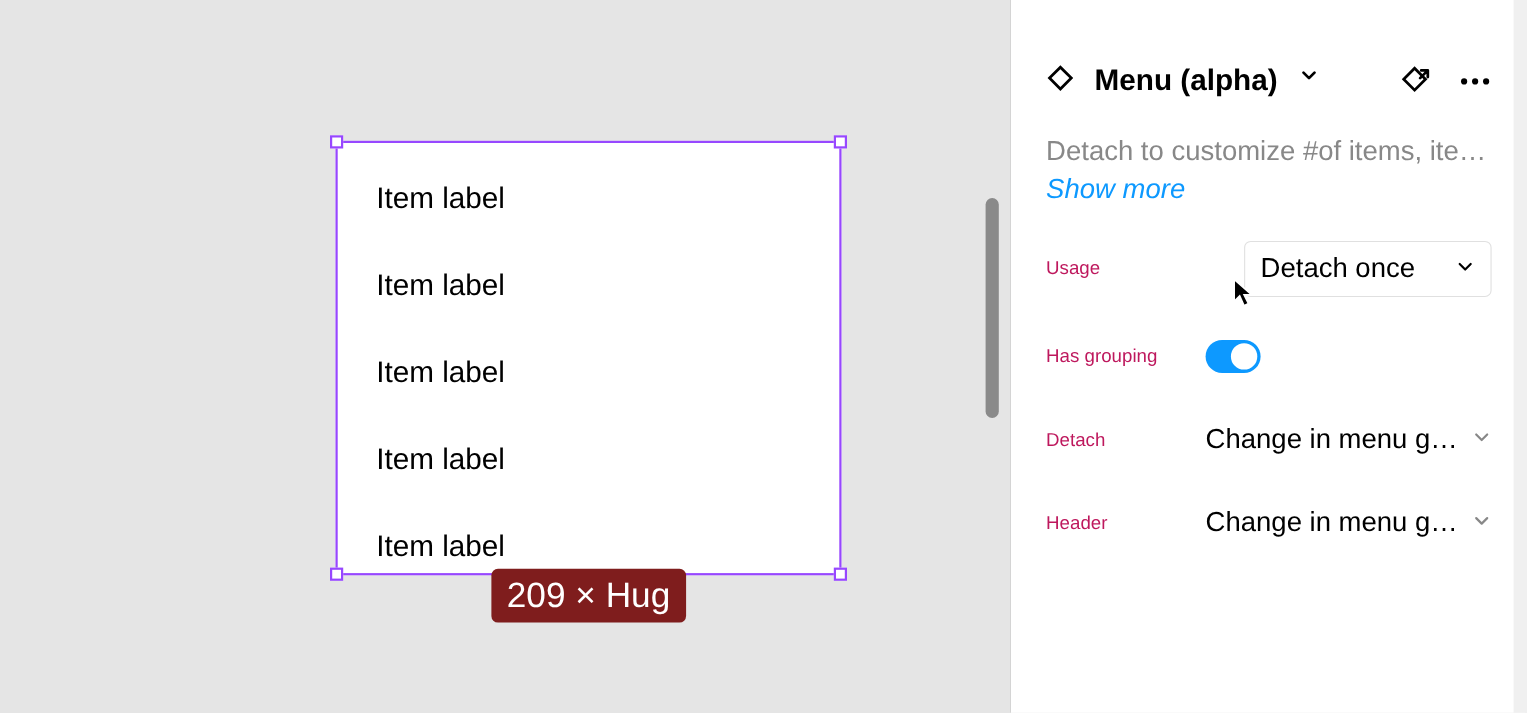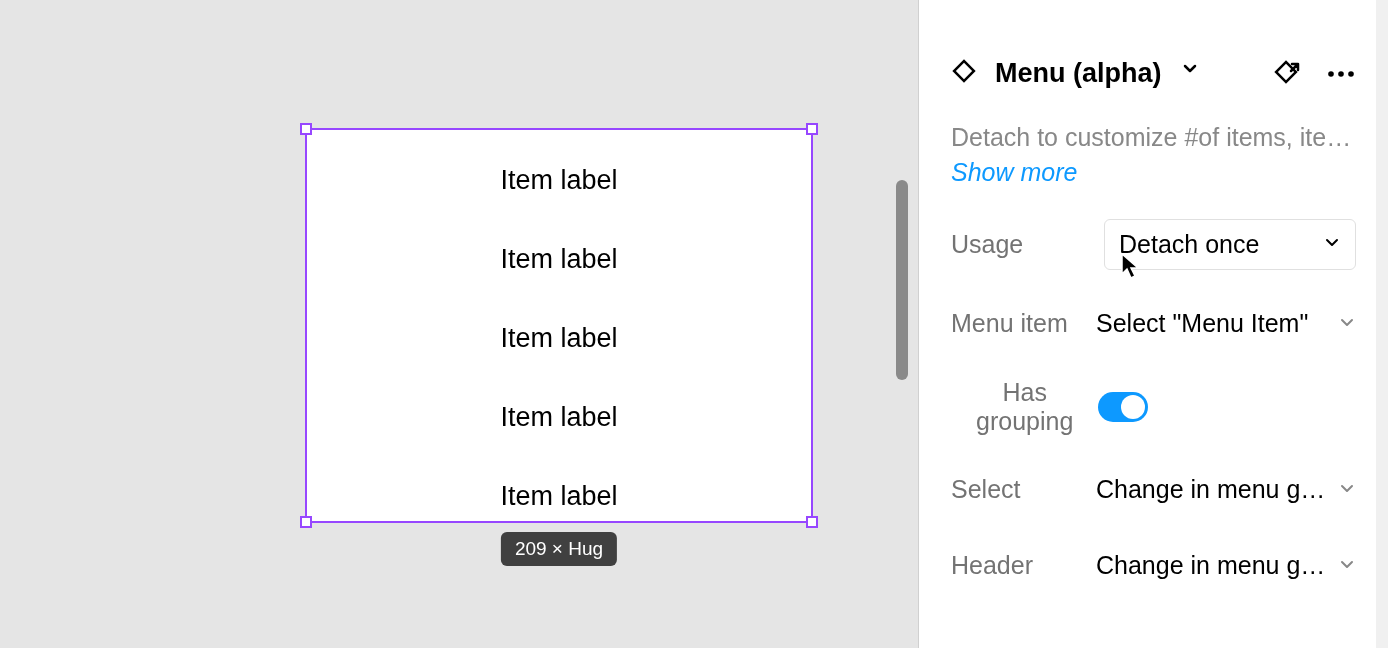--- a/index.html
+++ b/index.html
@@ -30,25 +30,24 @@
       width: 12px;
       height: 200px;
       background: #8a8a8a;
       border-radius: 6px;
     }
     
     .selected-frame {
       position: absolute;
       left: 305px;
       top: 128px;
-      width: 508px;
+      width: 460px;
       height: 395px;
       background: #ffffff;
       border: 2px solid #9747ff;
-      text-align: center;
     }
     
     .selection-handle {
       position: absolute;
       width: 12px;
       height: 12px;
       background: #ffffff;
       border: 2px solid #9747ff;
     }
     
@@ -68,23 +67,23 @@
       font-size: 27px;
       color: #000000;
       font-weight: 400;
     }
     
     .dimensions-badge {
       position: absolute;
       left: 50%;
       transform: translateX(-50%);
       bottom: -45px;
-      background: #404040;
+      background: #7f1d1d;
       color: #ffffff;
-      font-size: 19px;
+      font-size: 32px;
       font-weight: 400;
       padding: 6px 14px;
       border-radius: 6px;
       white-space: nowrap;
     }
     
     .cursor-pointer {
       position: absolute;
       left: 1120px;
       top: 252px;
@@ -164,24 +163,23 @@
     
     .property-row {
       display: flex;
       align-items: center;
       justify-content: space-between;
       margin-bottom: 32px;
       min-height: 44px;
     }
     
     .property-label {
-      font-size: 25px;
-      color: #737373;
+      font-size: 17px;
+      color: #be185d;
       font-weight: 400;
-      text-align: center;
     }
     
     .property-value-group {
       display: flex;
       align-items: center;
       gap: 10px;
       width: 260px;
     }
     
     .property-value {
@@ -195,21 +193,21 @@
     }
     
     .dropdown-chevron {
       flex-shrink: 0;
     }
     
     .usage-select {
       border: 1px solid #e0e0e0;
       border-radius: 6px;
       padding: 10px 14px;
-      width: 252px;
+      width: 225px;
       display: flex;
       align-items: center;
       justify-content: space-between;
     }
     
     .usage-select .property-value {
       font-size: 25px;
     }
     
     .toggle-switch {
@@ -310,44 +308,33 @@
       <div class="usage-select">
         <span class="property-value">Detach once</span>
         <span class="dropdown-chevron">
           <svg width="18" height="18" viewBox="0 0 18 18">
             <path d="M 4 7 L 9 12 L 14 7" fill="none" stroke="#000000" stroke-width="2" stroke-linecap="round" stroke-linejoin="round"></path>
           </svg>
         </span>
       </div>
     </div>
 
-    <div class="property-row">
-      <span class="property-label">Menu item</span>
-      <div class="property-value-group">
-        <span class="property-value">Select "Menu Item"</span>
-        <span class="dropdown-chevron">
-          <svg width="18" height="18" viewBox="0 0 18 18">
-            <path d="M 4 7 L 9 12 L 14 7" fill="none" stroke="#888888" stroke-width="2" stroke-linecap="round" stroke-linejoin="round"></path>
-          </svg>
-        </span>
-      </div>
-    </div>
 
     <div class="property-row">
       <span class="property-label">Has grouping</span>
       <div class="toggle-container">
         <div class="toggle-switch">
           <div class="toggle-knob"></div>
         </div>
       </div>
     </div>
 
 
     <div class="property-row">
-      <span class="property-label">Select</span>
+      <span class="property-label">Detach</span>
       <div class="property-value-group">
         <span class="property-value">Change in menu g…</span>
         <span class="dropdown-chevron">
           <svg width="18" height="18" viewBox="0 0 18 18">
             <path d="M 4 7 L 9 12 L 14 7" fill="none" stroke="#888888" stroke-width="2" stroke-linecap="round" stroke-linejoin="round"></path>
           </svg>
         </span>
       </div>
     </div>
 

